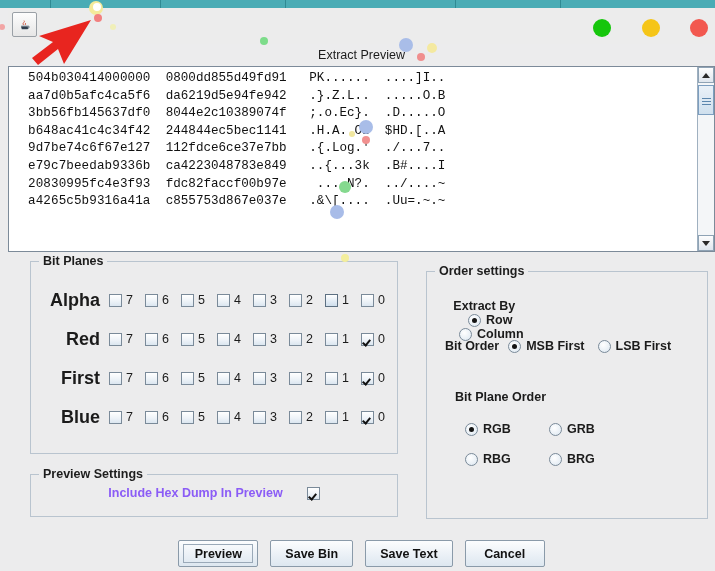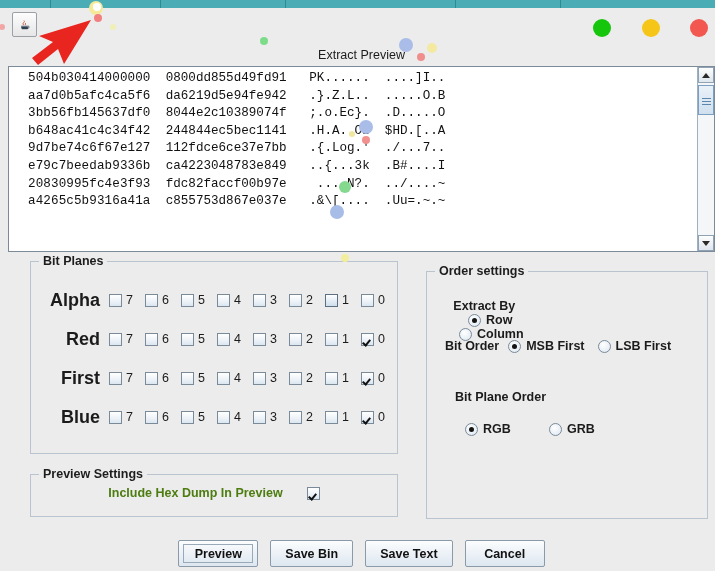--- a/index.html
+++ b/index.html
@@ -143,21 +143,21 @@
 
   .os-line { position: absolute; display: flex; align-items: center; }
   .os-title { font-size: 12.5px; font-weight: bold; color: #1b1b1b; }
 
   .bpo-title { position: absolute; left: 28px; top: 118px; font-size: 12.5px; font-weight: bold; color: #1b1b1b; }
   .bpo-grid { position: absolute; left: 38px; top: 142px; width: 220px; }
   .bpo-r { display: flex; height: 30px; align-items: center; }
   .bpo-c { width: 84px; display: flex; align-items: center; }
 
   .ps-line { position: absolute; left: 0; top: 11px; width: 100%; display: flex; align-items: center; justify-content: center; }
-  .ps-label { font-size: 12.5px; font-weight: bold; color: #4d7c0f; margin-right: 24px; }
+  .ps-label { font-size: 12.5px; font-weight: bold; color: #8b5cf6; margin-right: 24px; }
 
   
   .btnrow { position: absolute; left: 0; top: 532px; width: 707px; display: flex; justify-content: center; gap: 12px; }
   .btn {
     min-width: 80px; height: 27px; padding: 0 14px;
     background: linear-gradient(#fcfdfe 0%, #edf2f7 48%, #dde7f0 100%);
     border: 1px solid #8a9aa9; border-radius: 2px;
     font-size: 12.5px; font-weight: bold; color: #121212;
     display: flex; align-items: center; justify-content: center;
     cursor: default;
@@ -424,20 +424,30 @@
 
     <div class="bpo-grid">
       <div class="bpo-r">
         <span class="bpo-c rb-item">
           <span class="rb checked"></span>
             <span class="rb-label">RGB</span>
         </span>
         <span class="bpo-c rb-item">
           <span class="rb"></span>
             <span class="rb-label">GRB</span>
+        </span>
+      </div>
+      <div class="bpo-r">
+        <span class="bpo-c rb-item">
+          <span class="rb"></span>
+            <span class="rb-label">RBG</span>
+        </span>
+        <span class="bpo-c rb-item">
+          <span class="rb"></span>
+            <span class="rb-label">BRG</span>
         </span>
       </div>
     </div>
   </div>
 
   <div class="groupbox" id="previewsettings">
     <div class="group-legend">Preview Settings</div>
     <div class="ps-line">
       <span class="ps-label">Include Hex Dump In Preview</span>
       <span class="cb checked"></span>

